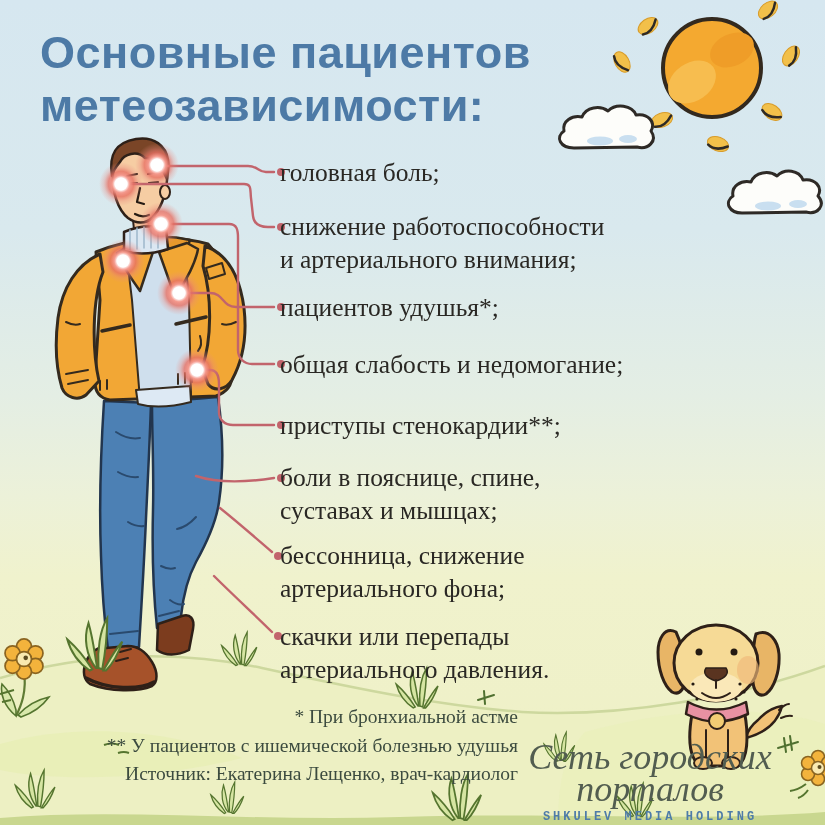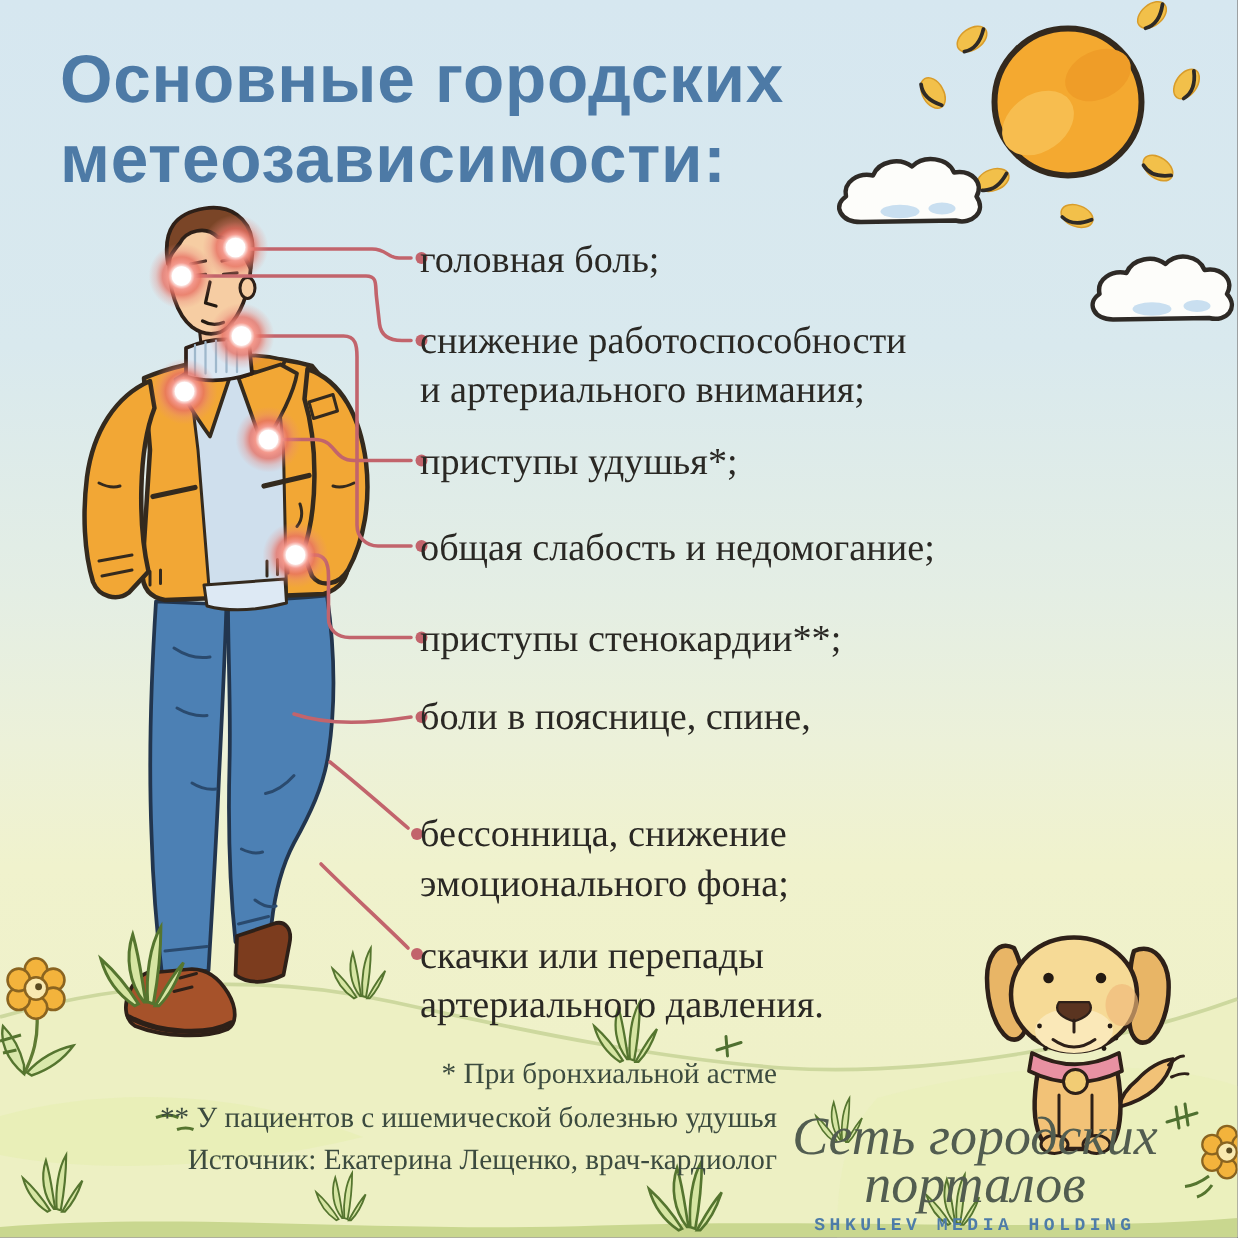--- a/index.html
+++ b/index.html
@@ -265,50 +265,51 @@
           <circle cx="179" cy="293" r="6.5" fill="#fff"></circle>
         </g>
       <g>
           <circle cx="197" cy="370" r="22" fill="url(#glow)"></circle>
           <circle cx="197" cy="370" r="6.5" fill="#fff"></circle>
         </g>
     </g>
   </svg>
 
   <div class="title">
-    <span>Основные городских</span>
+    <span>Основные пациентов</span>
     <span>метеозависимости:</span>
   </div>
 
   <div class="symptom" style="top:156px">
     <span>головная боль;</span>
     <span></span>
   </div>
   <div class="symptom" style="top:210px">
     <span>снижение работоспособности</span>
     <span>и артериального внимания;</span>
   </div>
   <div class="symptom" style="top:291px">
-    <span>приступы удушья*;</span>
+    <span>пациентов удушья*;</span>
     <span></span>
   </div>
   <div class="symptom" style="top:348px">
     <span>общая слабость и недомогание;</span>
     <span></span>
   </div>
   <div class="symptom" style="top:409px">
     <span>приступы стенокардии**;</span>
     <span></span>
   </div>
   <div class="symptom" style="top:461px">
     <span>боли в пояснице, спине,</span>
+    <span>суставах и мышцах;</span>
   </div>
   <div class="symptom" style="top:539px">
     <span>бессонница, снижение</span>
-    <span>эмоционального фона;</span>
+    <span>артериального фона;</span>
   </div>
   <div class="symptom" style="top:620px">
     <span>скачки или перепады</span>
     <span>артериального давления.</span>
   </div>
 
   <div class="footnotes">
     <span>* При бронхиальной астме</span>
     <span>** У пациентов с ишемической болезнью удушья</span>
     <span>Источник: Екатерина Лещенко, врач-кардиолог</span>

